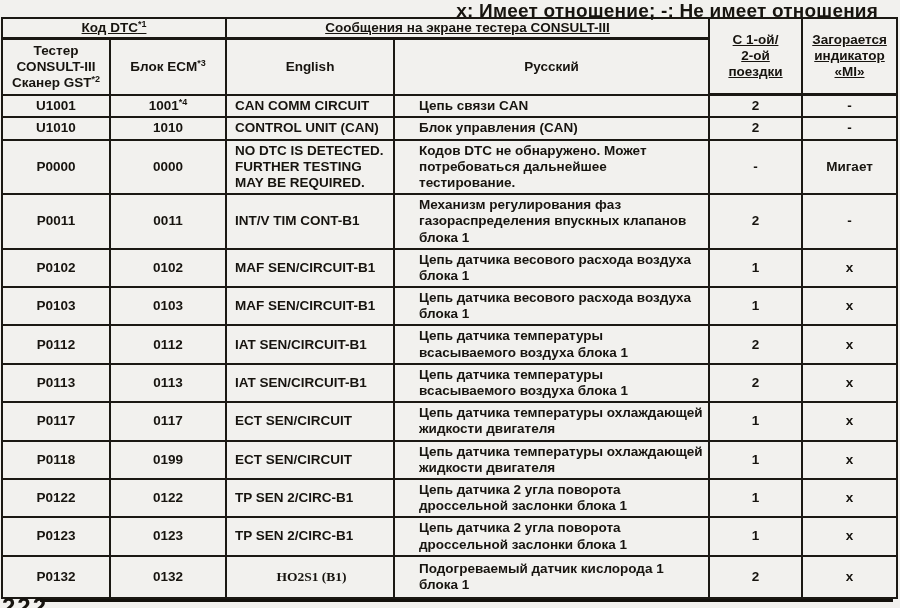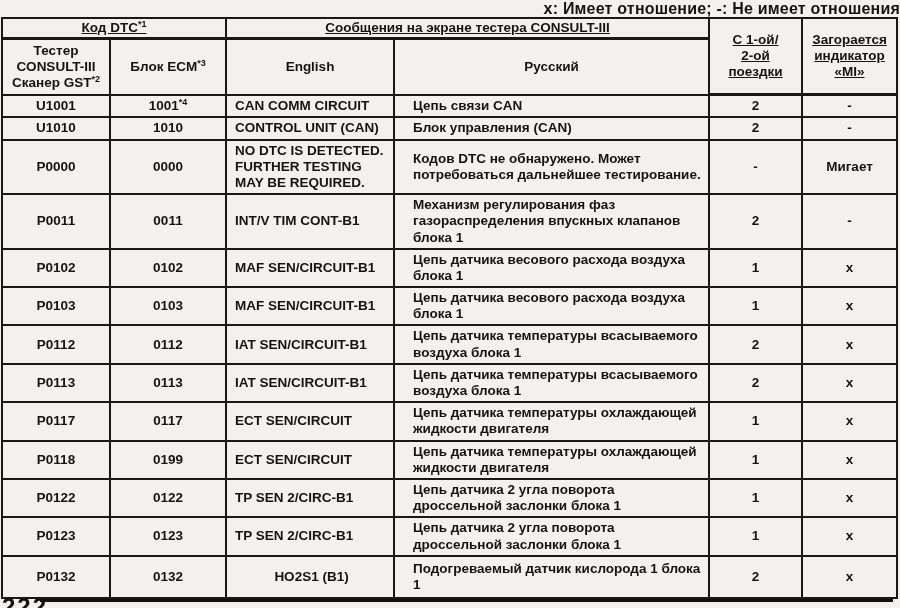--- a/index.html
+++ b/index.html
@@ -4,41 +4,41 @@
 <style>
   html,body{margin:0;padding:0;}
   body{
     width:900px;height:608px;overflow:hidden;position:relative;
     background:#f2f1ee;
     font-family:"Liberation Sans",sans-serif;
     font-weight:bold;color:#17140f;
     -webkit-font-smoothing:antialiased;
   }
   .note{
-    position:absolute;top:0px;right:0;
-    font-size:16px;letter-spacing:.2px;
+    position:absolute;top:0px;right:22px;
+    font-size:19px;letter-spacing:.2px;
   }
   table{
     position:absolute;top:17px;left:1px;
     width:895px;border-collapse:collapse;table-layout:fixed;
   }
   th,td{
     border:2px solid #1b1813;
     font-size:13.5px;line-height:1.2;
     padding:2px 5px;vertical-align:middle;
     overflow:hidden;
   }
   thead th{text-align:center;padding:1px 2px;}
   thead tr.group th{border-bottom-width:3px;}
   .h-tall{height:56px;}
   .h-group{height:19px;text-decoration:underline;}
   td.code{text-align:center;}
   td.eng{text-align:left;padding-left:8px;}
-  td.eng.center{text-align:center;}
-  td.rus{text-align:left;padding-left:18px;}
+  td.eng.center{text-align:center;font-family:Liberation Serif, serif;}
+  td.rus{text-align:left;padding-left:24px;}
   td.mark{text-align:center;}
   tbody tr{height:38px;}
   tbody tr.h22{height:22px;}
   tbody tr.h54{height:54px;}
   tbody tr.h42{height:42px;margin-left:16px;}
   sup{font-size:9px;vertical-align:super;line-height:0;}
   .line{display:block;}
   .page-num{
     position:absolute;top:593px;left:2px;
     font-size:24px;letter-spacing:2px;

